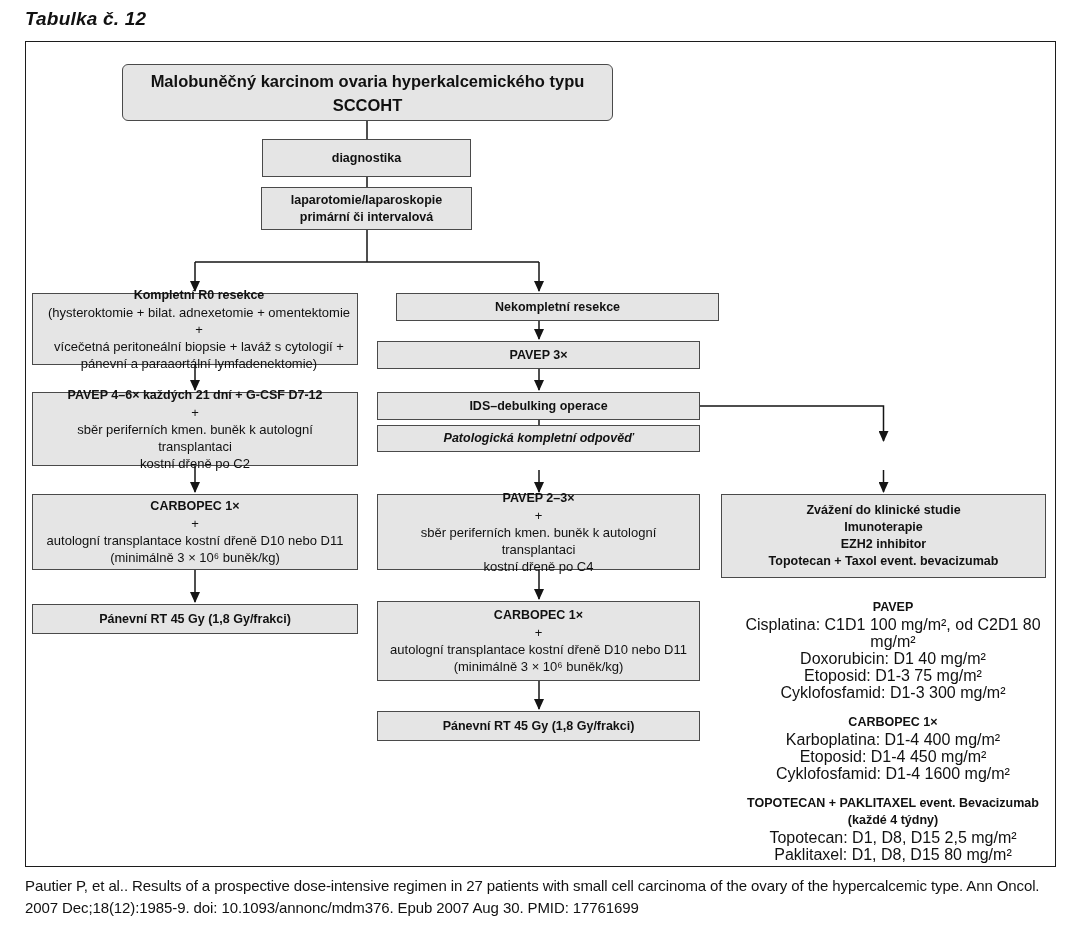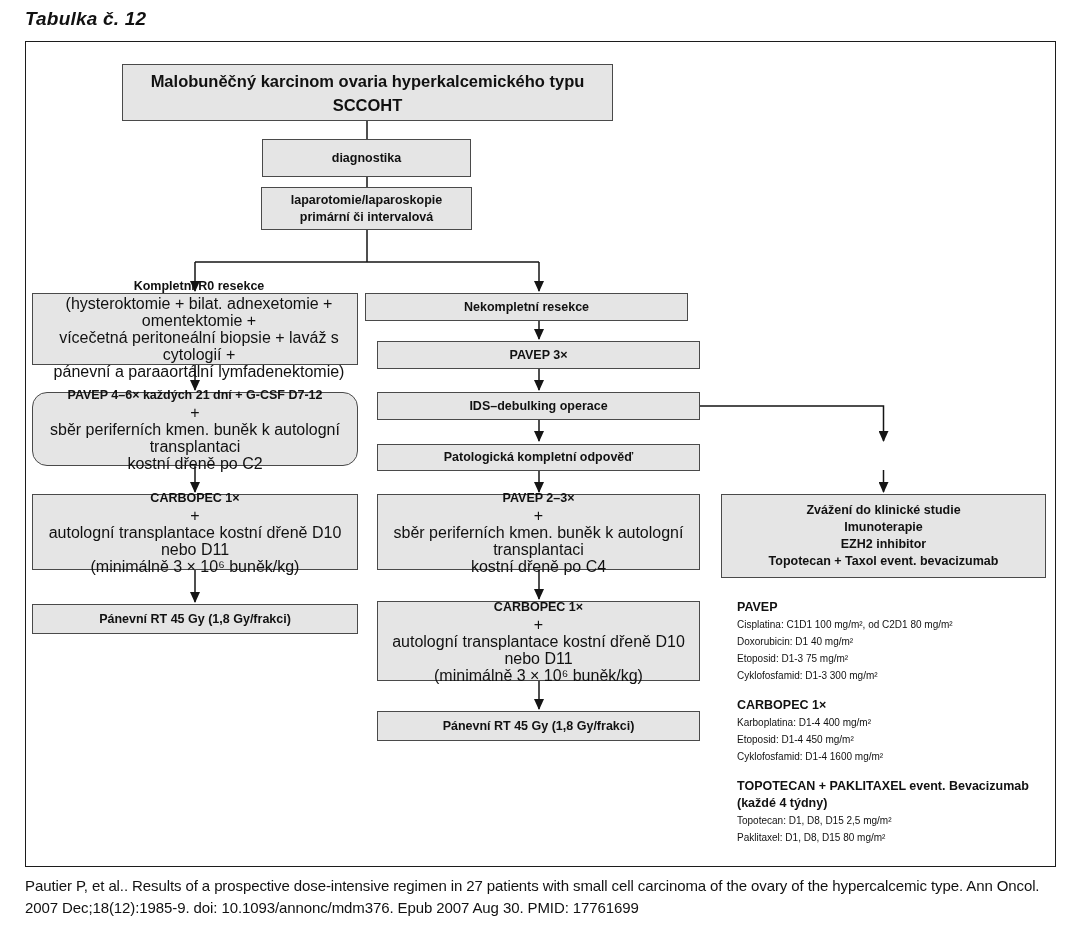--- a/index.html
+++ b/index.html
@@ -15,26 +15,26 @@
   .frame{position:absolute;left:25px;top:41px;width:1031px;height:826px;border:1.6px solid #1c1c1c;background:#ffffff;}
   .wires{position:absolute;left:0;top:0;z-index:1;}
   .node{
     position:absolute;z-index:2;
     background:var(--box-fill);
     border:1.4px solid var(--box-border);
     display:flex;flex-direction:column;align-items:center;justify-content:center;
     text-align:center;padding:2px 6px;
   }
   .nt{font-weight:700;font-size:12.5px;line-height:17px;white-space:pre-line;}
-  .nb{font-weight:400;font-size:16px;line-height:17px;white-space:pre-line;}
+  .nb{font-weight:400;font-size:13px;line-height:17px;white-space:pre-line;}
   .node.root .nt{font-size:16.5px;line-height:24px;}
-  .legend{position:absolute;left:737px;top:599px;width:312px;z-index:2;text-align:left;}
+  .legend{position:absolute;left:737px;top:599px;width:312px;z-index:2;text-align:center;}
   .legend-section{margin-bottom:13px;}
   .legend-header{font-weight:700;font-size:12.5px;line-height:17px;white-space:pre-line;}
-  .legend-line{font-weight:400;font-size:10px;line-height:17px;}
+  .legend-line{font-weight:400;font-size:16px;line-height:17px;}
   .citation{
     position:absolute;left:25px;top:875px;width:1032px;z-index:2;
     font-size:15px;line-height:1.45;letter-spacing:-0.1px;
   }
 </style>
 </head>
 <body>
 
 <div class="stage">
 
@@ -62,72 +62,72 @@
       <path d="M539,369 V390" marker-end="url(#ah)"></path>
       <path d="M539,420 V441" marker-end="url(#ah)"></path>
       <path d="M539,470 V492" marker-end="url(#ah)"></path>
       <path d="M539,570 V599" marker-end="url(#ah)"></path>
       <path d="M539,681 V709" marker-end="url(#ah)"></path>
       <path d="M700,406 H883.5 V441" marker-end="url(#ah)"></path>
       <path d="M883.5,470 V492" marker-end="url(#ah)"></path>
     </g>
   </svg>
 
-  <div class="node root" style="left:122px;top:64px;width:491px;height:57px;">
+  <div class="node root" style="left:122px;top:64px;width:491px;height:57px;border-radius:6px;">
     <div class="nt">Malobuněčný karcinom ovaria hyperkalcemického typu
 SCCOHT</div>
   </div>
 
   <div class="node" style="left:262px;top:139px;width:209px;height:38px;">
     <div class="nt">diagnostika</div>
   </div>
 
   <div class="node" style="left:261px;top:187px;width:211px;height:43px;">
     <div class="nt">laparotomie/laparoskopie
 primární či intervalová</div>
   </div>
 
   <div class="node" style="left:32px;top:293px;width:326px;height:72px;padding-left:14px;">
     <div class="nt">Kompletní R0 resekce</div>
     <div class="nb">(hysteroktomie + bilat. adnexetomie + omentektomie +
 vícečetná peritoneální biopsie + laváž s cytologií +
 pánevní a paraaortální lymfadenektomie)</div>
   </div>
 
-  <div class="node" style="left:32px;top:392px;width:326px;height:74px;border-radius:15px;">
+  <div class="node" style="left:32px;top:392px;width:326px;height:74px;">
     <div class="nt">PAVEP 4–6× každých 21 dní + G-CSF D7-12</div>
     <div class="nb">+
 sběr periferních kmen. buněk k autologní transplantaci
 kostní dřeně po C2</div>
   </div>
 
   <div class="node" style="left:32px;top:494px;width:326px;height:76px;">
     <div class="nt">CARBOPEC 1×</div>
     <div class="nb">+
 autologní transplantace kostní dřeně D10 nebo D11
 (minimálně 3 × 10⁶ buněk/kg)</div>
   </div>
 
   <div class="node" style="left:32px;top:604px;width:326px;height:30px;">
     <div class="nt">Pánevní RT 45 Gy (1,8 Gy/frakci)</div>
   </div>
 
-  <div class="node" style="left:365px;top:293px;width:323px;height:28px;">
+  <div class="node" style="left:396px;top:293px;width:323px;height:28px;">
     <div class="nt">Nekompletní resekce</div>
   </div>
 
   <div class="node" style="left:377px;top:341px;width:323px;height:28px;">
     <div class="nt">PAVEP 3×</div>
   </div>
 
   <div class="node" style="left:377px;top:392px;width:323px;height:28px;">
     <div class="nt">IDS–debulking operace</div>
   </div>
 
-  <div class="node" style="left:377px;top:444px;width:323px;height:27px;">
+  <div class="node" style="left:377px;top:425px;width:323px;height:27px;font-style:italic;">
     <div class="nt">Patologická kompletní odpověď</div>
   </div>
 
   <div class="node" style="left:377px;top:494px;width:323px;height:76px;">
     <div class="nt">PAVEP 2–3×</div>
     <div class="nb">+
 sběr periferních kmen. buněk k autologní transplantaci
 kostní dřeně po C4</div>
   </div>
 

